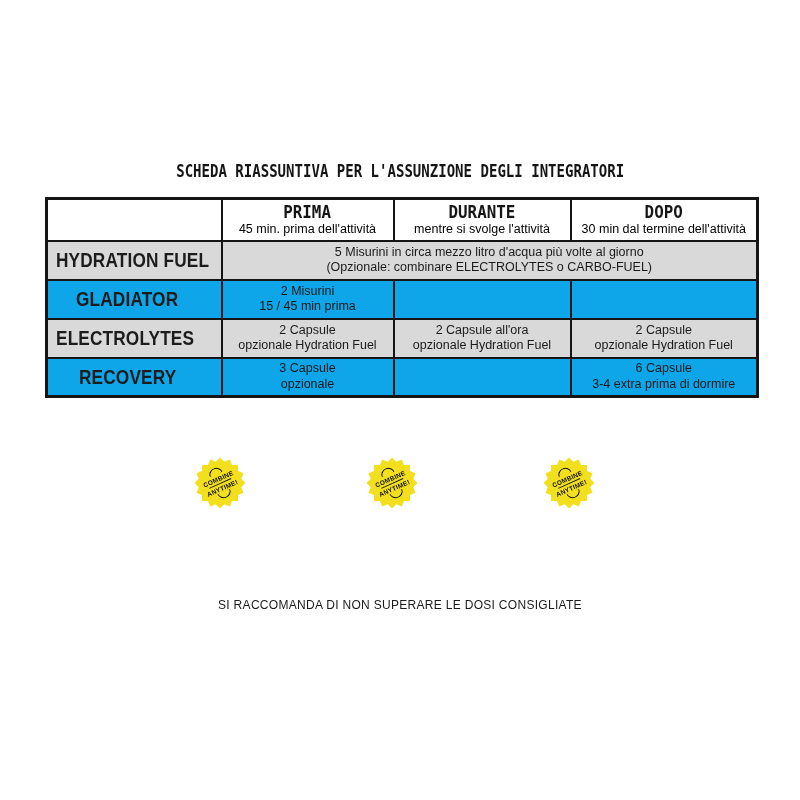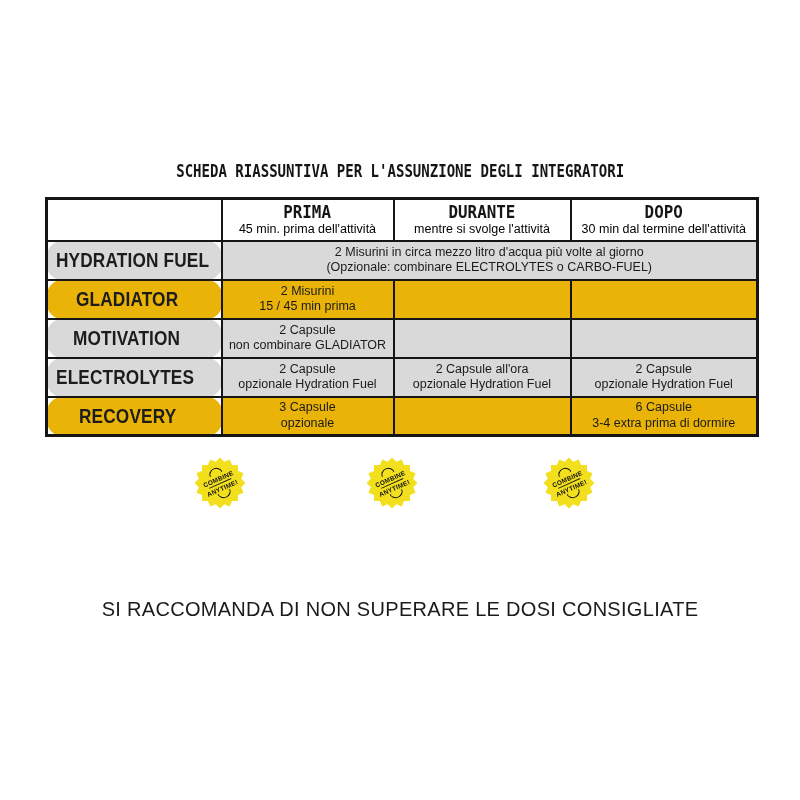--- a/index.html
+++ b/index.html
@@ -13,38 +13,38 @@
   #title .squeeze{display:inline-block;transform:scaleX(0.78);transform-origin:50% 50%;}
 
   
   table#grid{position:absolute;left:45px;top:197px;width:711px;border-collapse:collapse;
              table-layout:fixed;border:3px solid #151515;}
   #grid td{border:2px solid #151515;padding:0 0;vertical-align:middle;text-align:center;
            overflow:hidden;}
   #grid tr{height:39px;}
   #grid tr.head{height:42px;}
   #grid tr.shaded td{background:#d9d9d9;}
-  #grid tr.plain td{background:#eab308;}
+  #grid tr.plain td{background:#0ea5e9;}
   #grid tr.head td{background:#ffffff;}
 
   .hlabel{font-family:"DejaVu Sans Mono", monospace;font-weight:bold;font-size:18px;
           line-height:20px;color:#151515;}
   .hlabel span{display:inline-block;transform:scaleX(0.88);}
   .hsub{font-size:12.5px;line-height:15px;color:#000000;}
 
-  .prodcell{text-align:left;padding-left:8px !important;border-radius:15px;}
+  .prodcell{text-align:left;padding-left:8px !important;}
   .prod{display:inline-block;font-weight:bold;font-size:21px;letter-spacing:0.2px;
         transform:scaleX(0.82);transform-origin:0 50%;white-space:nowrap;color:#1c1c1c;}
 
   .dose{font-size:12.5px;line-height:15.5px;color:#1b1b1b;}
   .l:empty{display:none;}
 
   
   #footer{position:absolute;top:598px;left:0;width:800px;text-align:center;
-          font-size:20px;letter-spacing:0.3px;color:#1b1b1b;}
+          font-size:12px;letter-spacing:0.3px;color:#1b1b1b;}
 
   
   .badge{position:absolute;top:458px;width:50px;height:50px;z-index:6;}
   .badge .spike{position:absolute;inset:7px;background:#f2df1d;}
   .badge .s2{transform:rotate(22.5deg);}
   .badge .s3{transform:rotate(45deg);}
   .badge .s4{transform:rotate(67.5deg);}
   .badge .face{position:absolute;inset:8px;border-radius:50%;background:#f2df1d;
                display:flex;flex-direction:column;align-items:center;justify-content:center;
                transform:rotate(-24deg);}
@@ -84,44 +84,35 @@
         </td>
         <td>
           <div class="hlabel"><span>DOPO</span></div>
           <div class="hsub">30 min dal termine dell'attività</div>
         </td>
       </tr>
 
       <tr class="shaded">
         <td class="prodcell"><span class="prod">HYDRATION FUEL</span></td>
         <td colspan="3" class="dose">
-          <div class="l">2 Misurini in circa mezzo litro d'acqua più volte al giorno</div>
+          <div class="l">5 Misurini in circa mezzo litro d'acqua più volte al giorno</div>
           <div class="l">(Opzionale: combinare ELECTROLYTES o CARBO-FUEL)</div>
         </td>
       </tr>
 
       <tr class="plain">
         <td class="prodcell"><span class="prod">GLADIATOR</span></td>
         <td class="dose">
           <div class="l">2 Misurini</div>
             <div class="l">15 / 45 min prima</div>
         </td>
         <td class="dose"></td>
         <td class="dose"></td>
       </tr>
 
-      <tr class="shaded">
-        <td class="prodcell"><span class="prod">MOTIVATION</span></td>
-        <td class="dose">
-          <div class="l">2 Capsule</div>
-            <div class="l">non combinare GLADIATOR</div>
-        </td>
-        <td class="dose"></td>
-        <td class="dose"></td>
-      </tr>
 
 
       <tr class="shaded">
         <td class="prodcell"><span class="prod">ELECTROLYTES</span></td>
         <td class="dose">
           <div class="l">2 Capsule</div>
             <div class="l">opzionale Hydration Fuel</div>
         </td>
         <td class="dose">
           <div class="l">2 Capsule all'ora</div>

